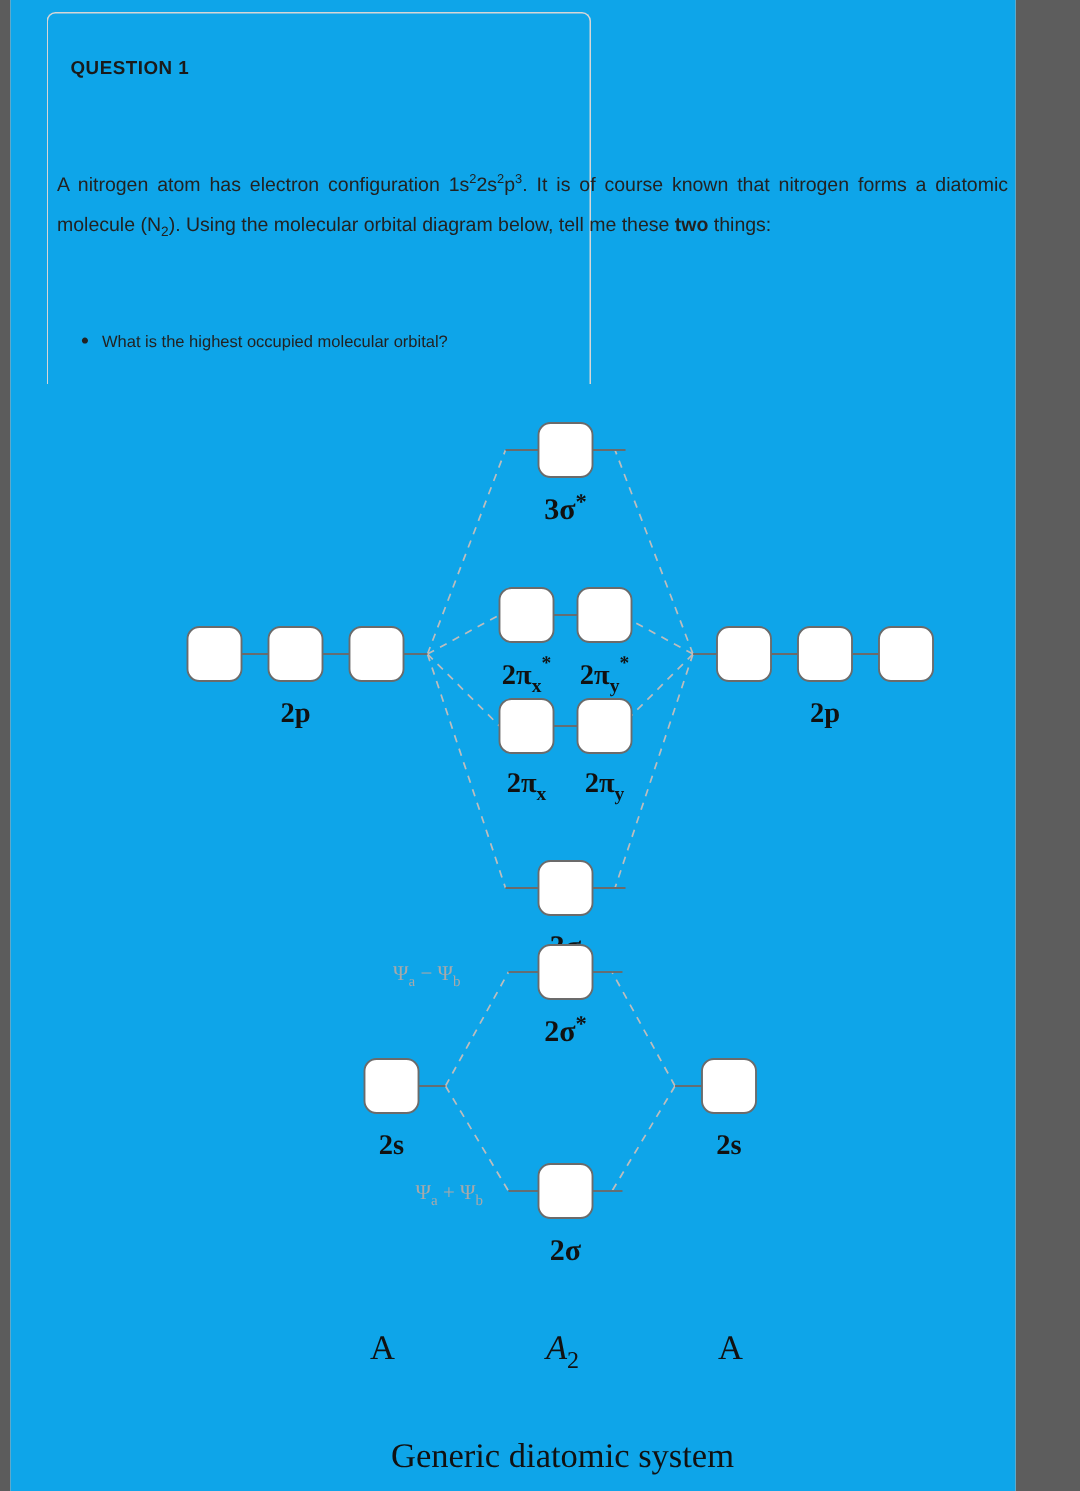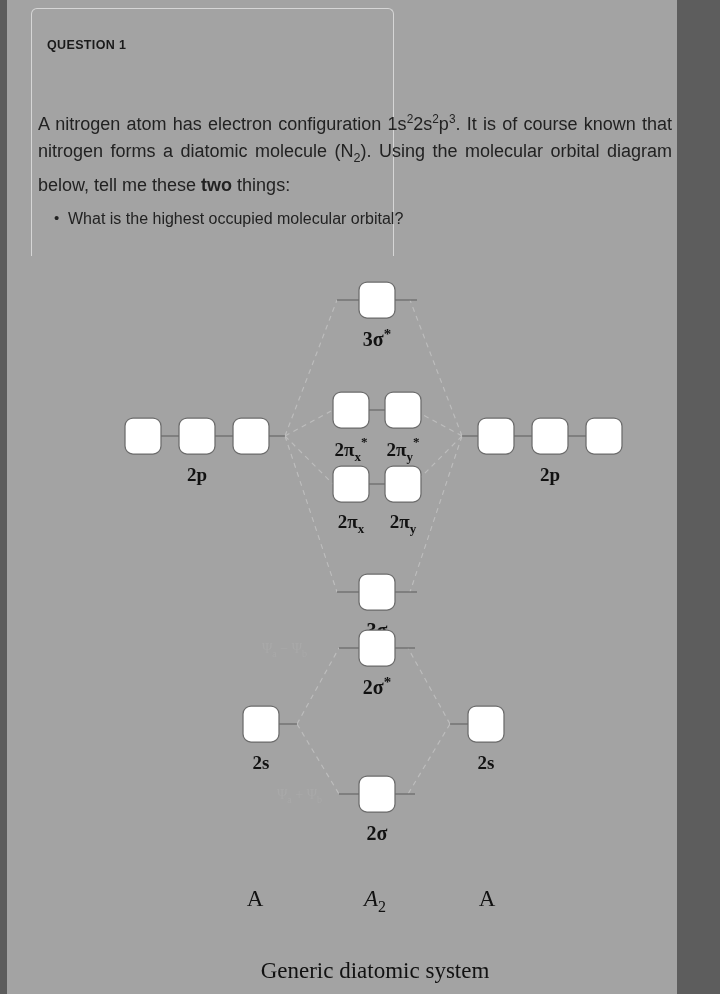--- a/index.html
+++ b/index.html
@@ -30,21 +30,21 @@
     left: 677px; top: 0;
     width: 43px; height: 994px;
     background: #5d5d5d;
   }
 
   
   #page {
     position: absolute;
     left: 7px; top: 0;
     width: 670px; height: 994px;
-    background: #a3a3a3;
+    background: #0ea5e9;
   }
 
   
   #question-card {
     position: absolute;
     left: 24px;
     top: 8px;
     width: 363px;
     height: 248px;
     border: 1px solid #d6d6d6;
@@ -64,36 +64,36 @@
     letter-spacing: 0.35px;
     color: #1a1a1a;
   }
 
   
   #prompt-body {
     position: absolute;
     left: 31px;
     top: 106px;
     width: 634px;
-    font-size: 18px;
+    font-size: 13px;
     line-height: 27px;
     color: #222222;
     text-align: justify;
   }
   #prompt-body .sup { font-size: 0.66em; vertical-align: super; }
   #prompt-body .sub { font-size: 0.70em; vertical-align: sub; }
   #prompt-body b { font-weight: bold; }
 
   
   #prompt-bullets {
     position: absolute;
     left: 31px;
-    top: 208px;
+    top: 218px;
     width: 648px;
-    font-size: 16px;
+    font-size: 11px;
     line-height: 21px;
     color: #222222;
   }
   #prompt-bullets .bullet-row {
     position: relative;
     padding-left: 30px;
     margin: 0 0 3px 0;
   }
   #prompt-bullets .bullet-row::before {
     content: "•";

